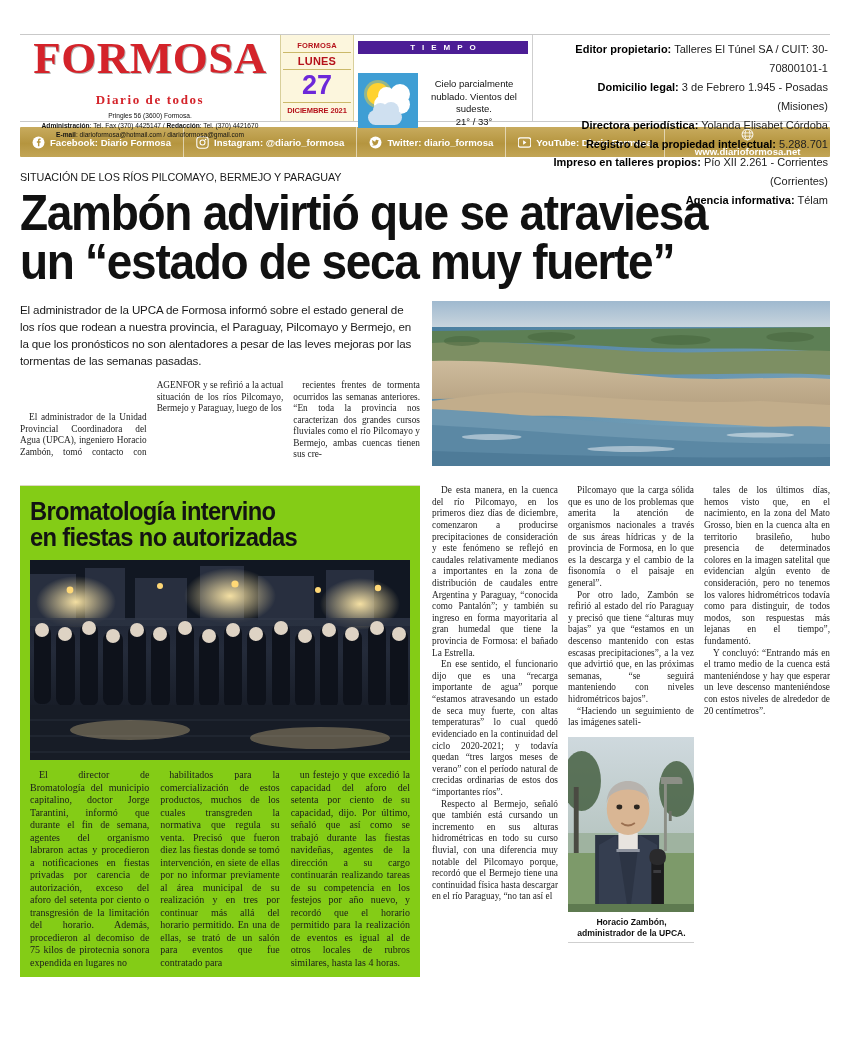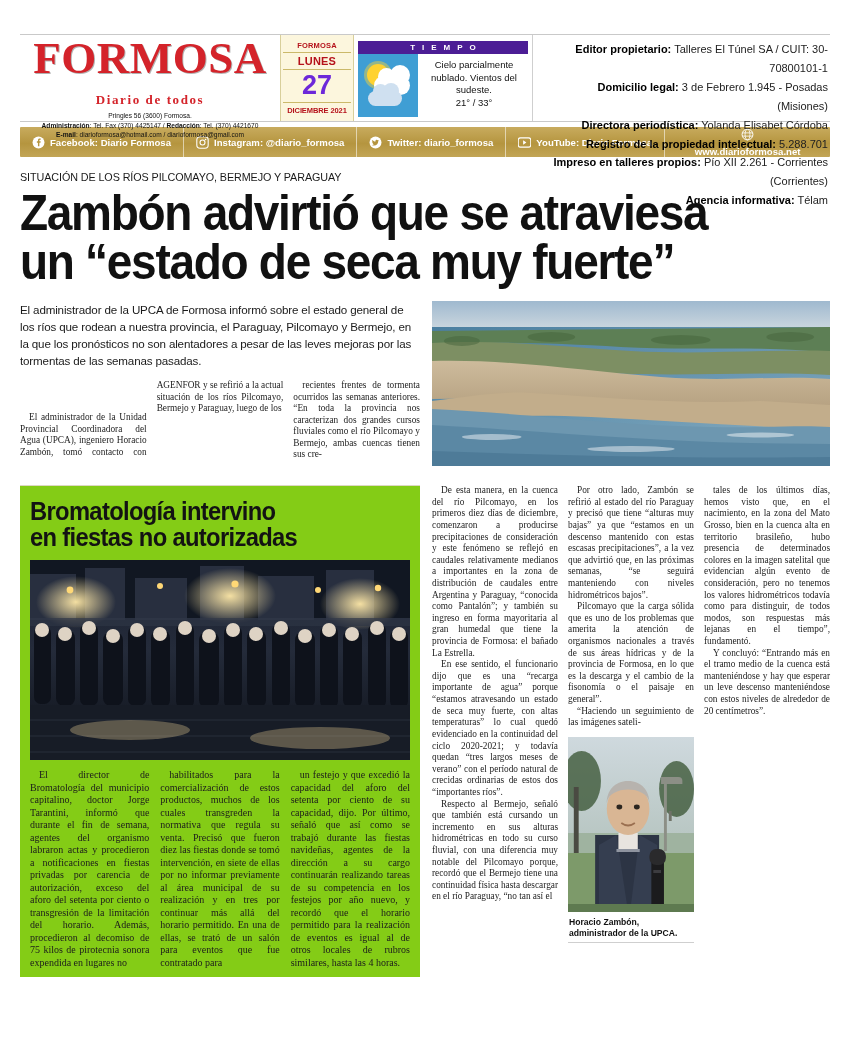--- a/index.html
+++ b/index.html
@@ -113,21 +113,21 @@
     padding: 6px 4px 4px 4px;
   }
   .wx-title {
     background: #4c1d95;
     color: #ffffff;
     font-size: 8px; font-weight: bold;
     letter-spacing: 7px;
     text-align: center;
     padding: 2px 0 2px 7px;
   }
-  .wx-body { display: flex; flex: 1; align-items: stretch; }
+  .wx-body { display: flex; flex: 1; align-items: stretch; margin-top: 19px; }
   .wx-icon {
     flex: 0 0 60px;
     background: #3f9ed4;
     position: relative;
   }
   .wx-sun {
     position: absolute; left: 9px; top: 10px;
     width: 22px; height: 22px; border-radius: 50%;
     background: #ffd230;
     box-shadow: 0 0 0 3px rgba(255,210,48,0.45);
@@ -312,21 +312,21 @@
     position: relative;
     overflow: hidden;
   }
   .zam-cap {
     font-family: "Liberation Sans", sans-serif;
     font-size: 8.6px;
     font-weight: bold;
     color: #111;
     padding: 5px 0 4px 1px;
     border-bottom: 1px solid #cfcfcf;
-    text-align: left;
+    text-align: center;
     text-indent: 0;
   }
 </style>
 </head>
 <body>
 
 <div class="page">
 
   <div class="masthead">
 
@@ -593,22 +593,22 @@
 
     <div class="rightcols">
 
       <div class="rcol">
         <p>De esta manera, en la cuenca del río Pilcomayo, en los primeros diez días de diciembre, comenzaron a producirse precipitaciones de consideración y este fenómeno se reflejó en caudales relativamente medianos a importantes en la zona de distribución de caudales entre Argentina y Paraguay, “conocida como Pantalón”; y también su ingreso en forma mayoritaria al gran humedal que tiene la provincia de Formosa: el bañado La Estrella.</p>
         <p>En ese sentido, el funcionario dijo que es una “recarga importante de agua” porque “estamos atravesando un estado de seca muy fuerte, con altas temperaturas” lo cual quedó evidenciado en la continuidad del ciclo 2020-2021; y todavía quedan “tres largos meses de verano” con el período natural de crecidas ordinarias de estos dos “importantes ríos”.</p>
         <p>Respecto al Bermejo, señaló que también está cursando un incremento en sus alturas hidrométricas en todo su curso fluvial, con una diferencia muy notable del Pilcomayo porque, recordó que el Bermejo tiene una continuidad física hasta descargar en el río Paraguay, “no tan así el</p>
       </div>
 
       <div class="rcol">
+        <p>Pilcomayo que la carga sólida que es uno de los problemas que amerita la atención de organismos nacionales a través de sus áreas hídricas y de la provincia de Formosa, en lo que es la descarga y el cambio de la fisonomía o el paisaje en general”.</p>
         <p>Por otro lado, Zambón se refirió al estado del río Paraguay y precisó que tiene “alturas muy bajas” ya que “estamos en un descenso mantenido con estas escasas precipitaciones”, a la vez que advirtió que, en las próximas semanas, “se seguirá manteniendo con niveles hidrométricos bajos”.</p>
-        <p>Pilcomayo que la carga sólida que es uno de los problemas que amerita la atención de organismos nacionales a través de sus áreas hídricas y de la provincia de Formosa, en lo que es la descarga y el cambio de la fisonomía o el paisaje en general”.</p>
         <p>“Haciendo un seguimiento de las imágenes sateli-</p>
 
         <div class="zam-photo">
           <svg width="100%" height="100%" viewBox="0 0 130 175" preserveAspectRatio="none">
             <defs>
               <linearGradient id="bgsky" x1="0" y1="0" x2="0" y2="1">
                 <stop offset="0%" stop-color="#cfd9de"></stop>
                   <stop offset="55%" stop-color="#b9c7c4"></stop>
                   <stop offset="100%" stop-color="#8fa37f"></stop>
               </linearGradient>

